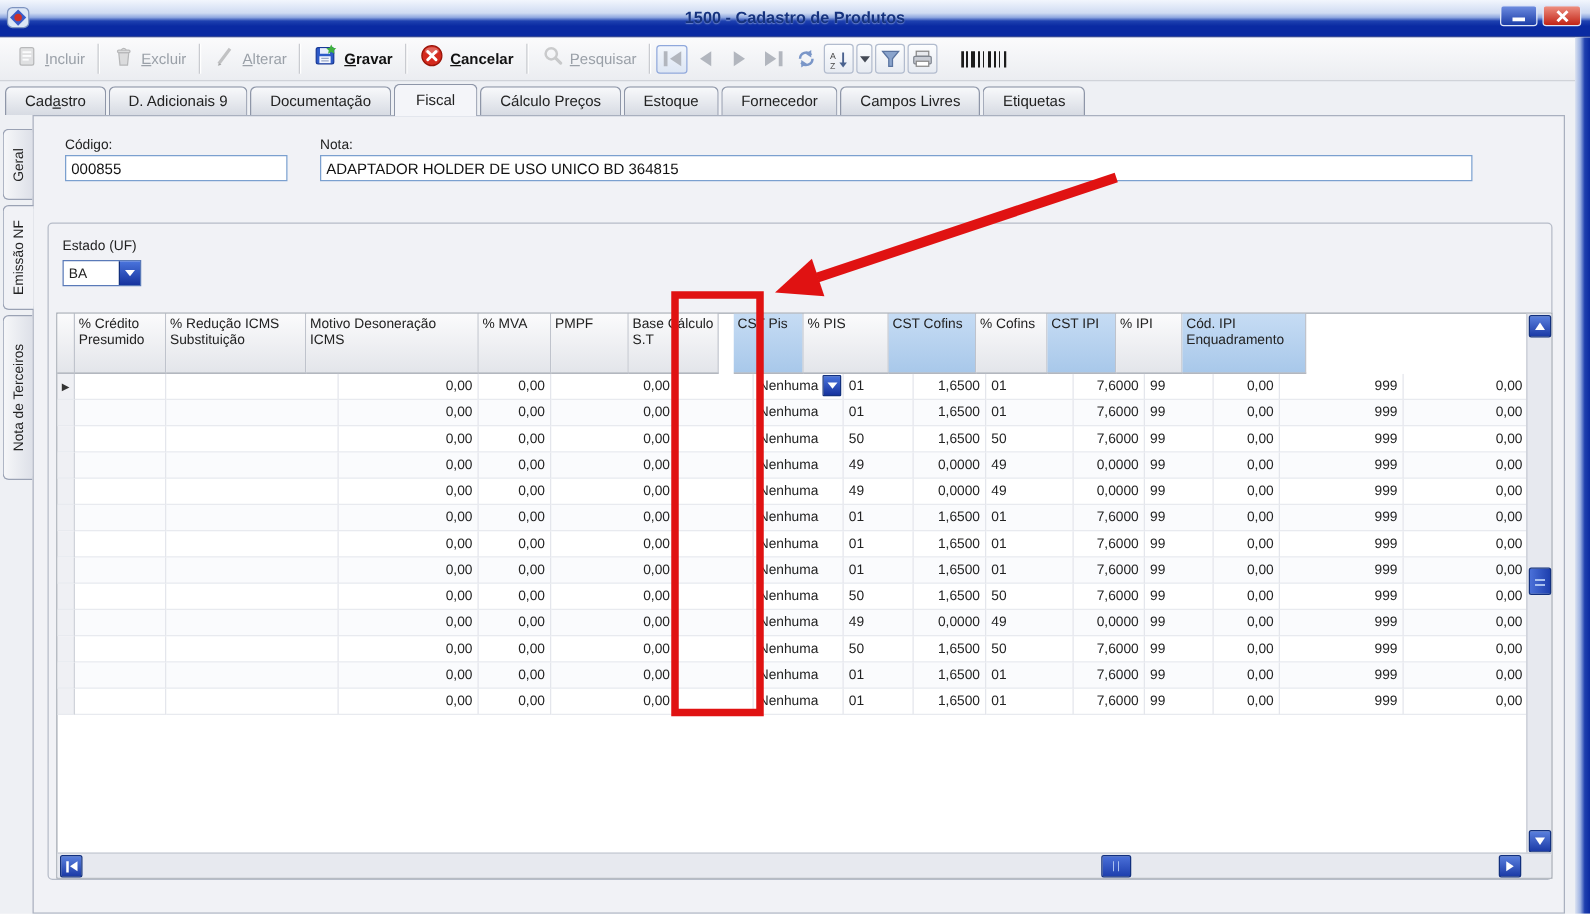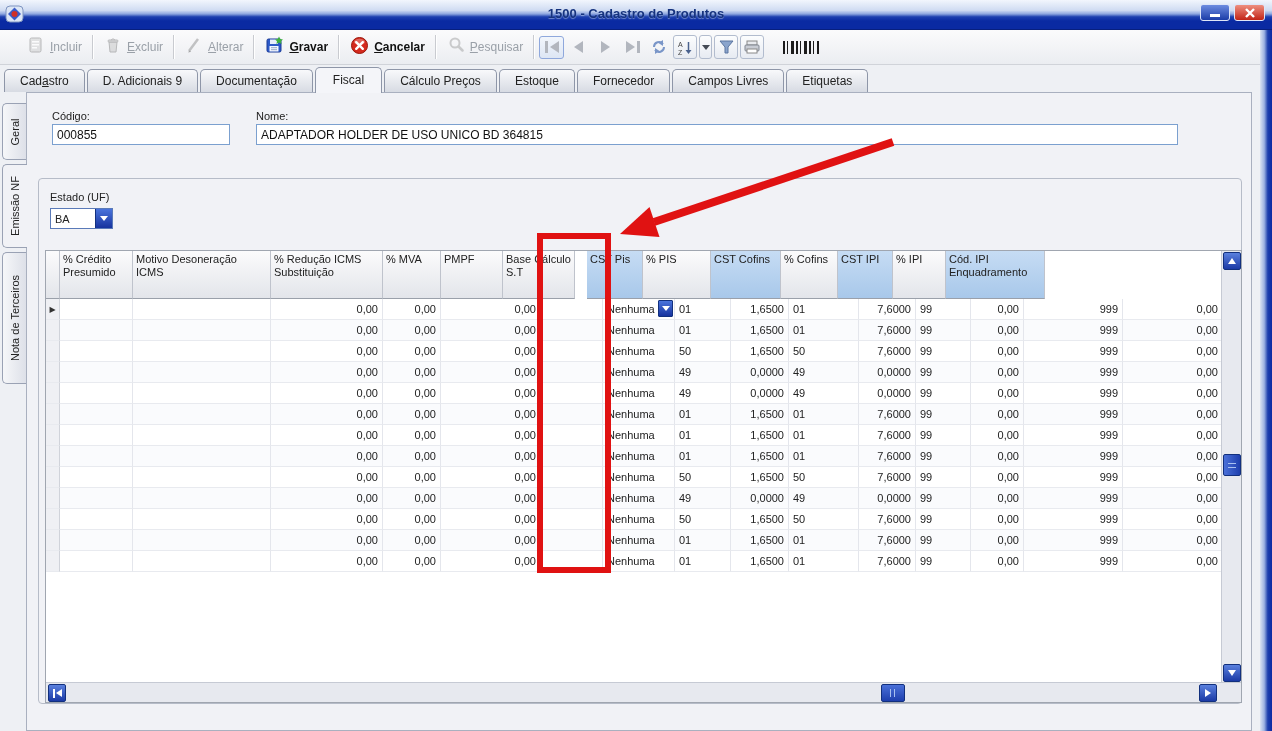--- a/index.html
+++ b/index.html
@@ -14,21 +14,21 @@
   .title-text { position:absolute; left:0; right:0; top:6px; text-align:center;
     font-size:13px; font-weight:bold; color:#16337e; text-shadow:0 1px 1px rgba(200,215,245,.5); }
   .win-btn { position:absolute; top:4px; height:17px; border-radius:3px; border:1px solid #dfe6f8;
     display:flex; align-items:center; justify-content:center; cursor:default; }
   .btn-min { left:1200px; width:30px; background:linear-gradient(180deg,#6d8ce0,#1c3da8); }
   .btn-close { left:1234px; width:31px; background:linear-gradient(180deg,#ee8f80,#c22416); }
 
   
   .toolbar { position:absolute; left:0; top:30px; width:1272px; height:35px;
     background:linear-gradient(180deg,#fbfbfc,#ebedf1); border-bottom:1px solid #d0d3d9;
-    display:flex; align-items:center; padding-left:20px; }
+    display:flex; align-items:center; padding-left:6px; }
   .tbtn { display:flex; align-items:center; gap:5px; padding:3px 7px; border-radius:3px; }
   .tbtn .tlabel { font-size:12px; font-weight:bold; color:#111; }
   .tbtn.disabled .tlabel { color:#9aa0a8; font-weight:normal; }
   .tbtn.disabled .ticon { filter:grayscale(.9) opacity(.6); }
   .tsep { width:2px; height:24px; border-left:1px solid #c9cbd0; border-right:1px solid #ffffff; margin:0 3px; }
   .navbtn { width:25px; height:23px; display:flex; align-items:center; justify-content:center; gap:2px; margin:0 1px; }
   .navbtn.framed { border:1px solid #8fa8dc; border-radius:3px; background:linear-gradient(#f2f6fc,#dde6f4); }
   .tri-l { width:0; height:0; border:6px solid transparent; border-left:none; border-right:9px solid #b2b6be; }
   .tri-r { width:0; height:0; border:6px solid transparent; border-right:none; border-left:9px solid #b2b6be; }
   .vbar { width:3px; height:12px; background:#b2b6be; }
@@ -273,38 +273,38 @@
     <div class="vtab active">
       <span>Emissão NF</span>
     </div>
     <div class="vtab">
       <span>Nota de Terceiros</span>
     </div>
   </div>
 
 <div class="flabel" style="left:52px;top:110px;">Código:</div>
 <input class="tinput" style="left: 52px; top: 124px; width: 178px;" value="000855">
-<div class="flabel" style="left:256px;top:110px;">Nome:</div>
+<div class="flabel" style="left:256px;top:110px;">Nota:</div>
 <input class="tinput" style="left: 256px; top: 124px; width: 922px;" value="ADAPTADOR HOLDER DE USO UNICO BD 364815">
 
 <div class="groupbox"></div>
 <div class="flabel" style="left:50px;top:191px;">Estado (UF)</div>
 <div class="combo">
   <span class="cval">BA</span>
   <span class="cbtn">
       <span class="tri-dn"></span>
     </span>
 </div>
 
 <div class="grid">
   <div class="grid-header">
       <div class="hind"></div>
       <div class="hcell" style="width: 73px;">% Crédito Presumido</div>
+      <div class="hcell" style="width: 112px;">% Redução ICMS Substituição</div>
       <div class="hcell" style="width: 138px;">Motivo Desoneração ICMS</div>
-      <div class="hcell" style="width: 112px;">% Redução ICMS Substituição</div>
       <div class="hcell" style="width: 58px;">% MVA</div>
       <div class="hcell" style="width: 62px;">PMPF</div>
       <div class="hcell" style="width: 72px;">Base Cálculo S.T</div>
       <div class="hcell hl" style="width: 56px; margin-left: 12px;">CST Pis</div>
       <div class="hcell" style="width: 68px;">% PIS</div>
       <div class="hcell hl" style="width: 70px;">CST Cofins</div>
       <div class="hcell" style="width: 57px;">% Cofins</div>
       <div class="hcell hl" style="width: 55px;">CST IPI</div>
       <div class="hcell" style="width: 53px;">% IPI</div>
       <div class="hcell hl" style="width: 99px;">Cód. IPI Enquadramento</div>

